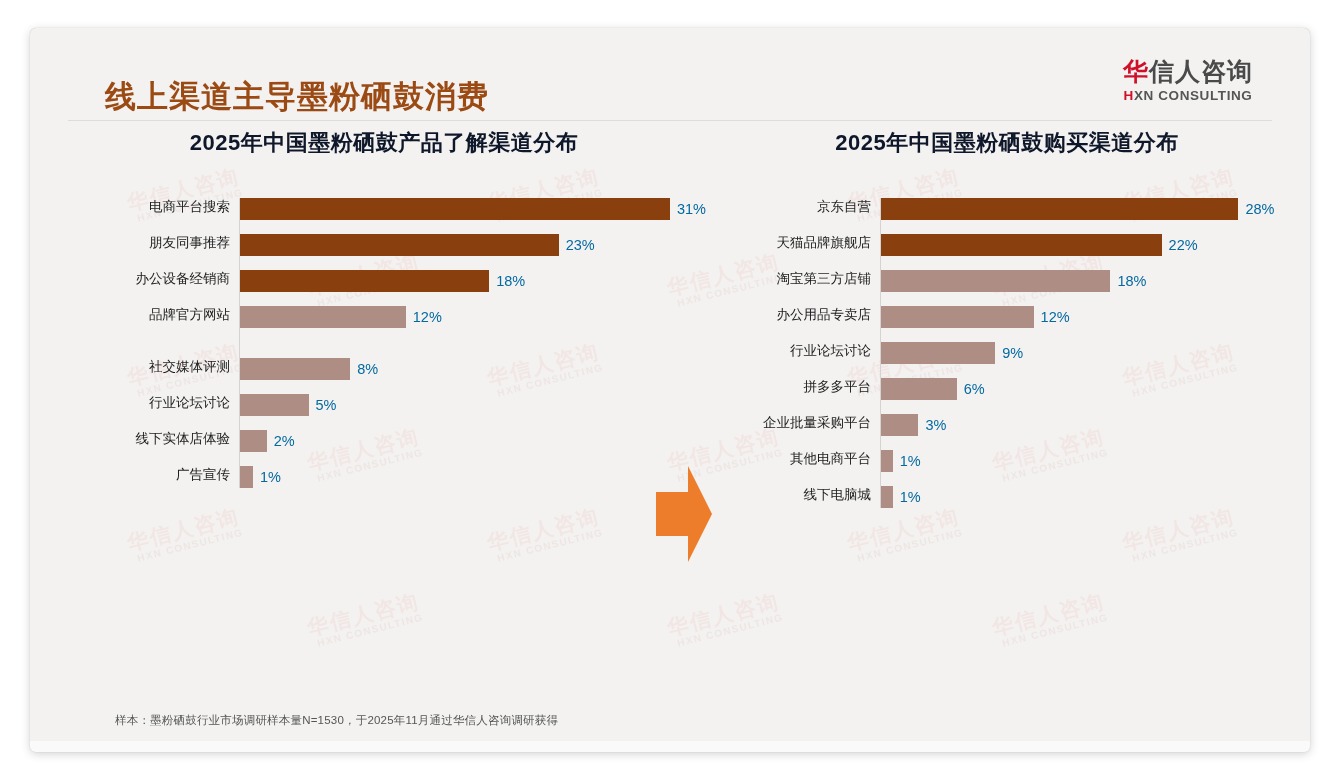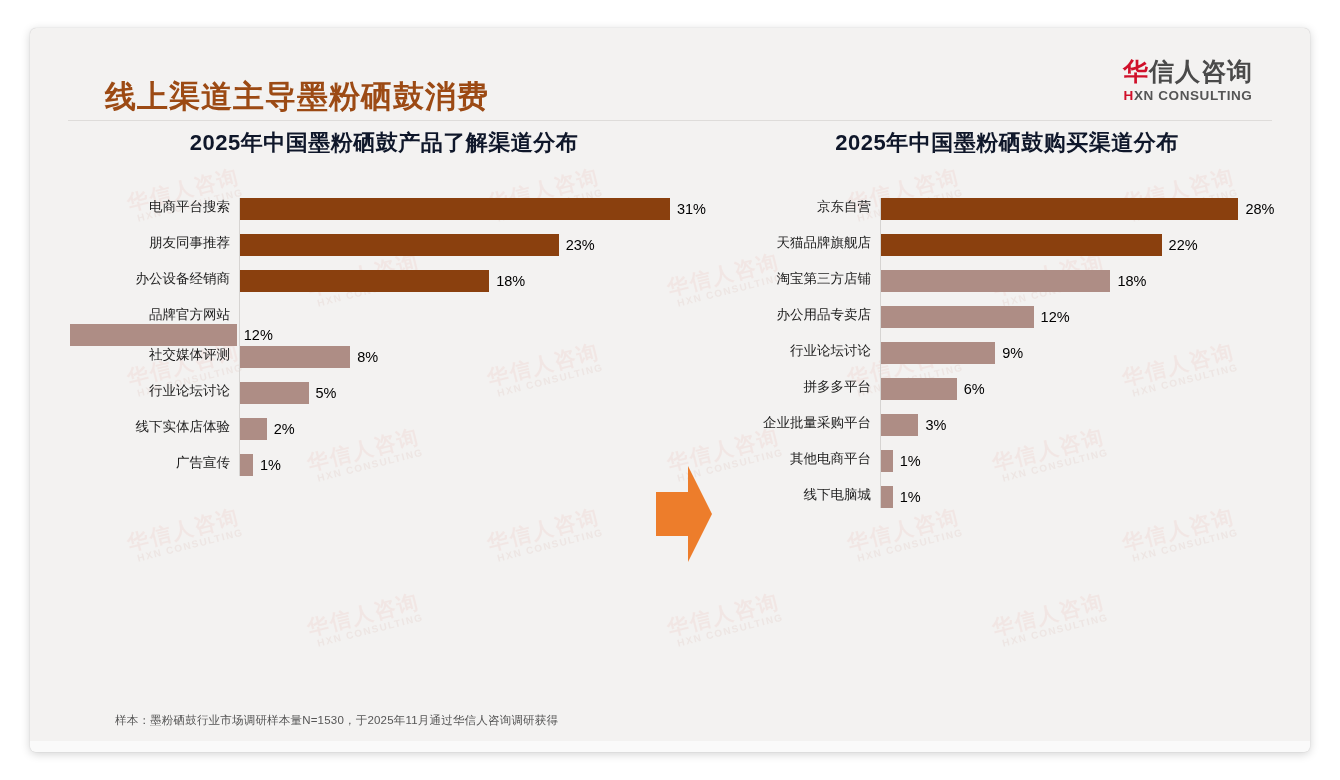--- a/index.html
+++ b/index.html
@@ -166,21 +166,21 @@
 
   .bar-track { flex: 1 1 auto; display: flex; align-items: center; }
   .bar {
     height: 22px;
     background: #8a400e;
     flex: 0 0 auto;
   }
   .bar.light { background: #ae8d85; }
   .bar-value {
     font-size: 14.5px;
-    color: #000000;
+    color: #0369a1;
     margin-left: 7px;
     white-space: nowrap;
   }
 
   
   #flow-arrow {
     position: absolute;
     left: 622px;
     top: 436px;
     width: 64px;
@@ -341,21 +341,21 @@
                 <div class="bar-value">23%</div>
               </div>
             </div>
             <div class="bar-row" style="margin-bottom: 14px;">
               <div class="bar-label">办公设备经销商</div>
               <div class="bar-track">
                 <div class="bar" style="width: 250.2px;"></div>
                 <div class="bar-value">18%</div>
               </div>
             </div>
-            <div class="bar-row" style="margin-bottom: 0; flex-direction: column;">
+            <div class="bar-row" style="margin-bottom: 30px;">
               <div class="bar-label">品牌官方网站</div>
               <div class="bar-track">
                 <div class="bar light" style="width: 166.8px;"></div>
                 <div class="bar-value">12%</div>
               </div>
             </div>
             <div class="bar-row" style="margin-bottom: 14px;">
               <div class="bar-label">社交媒体评测</div>
               <div class="bar-track">
                 <div class="bar light" style="width: 111.2px;"></div>

